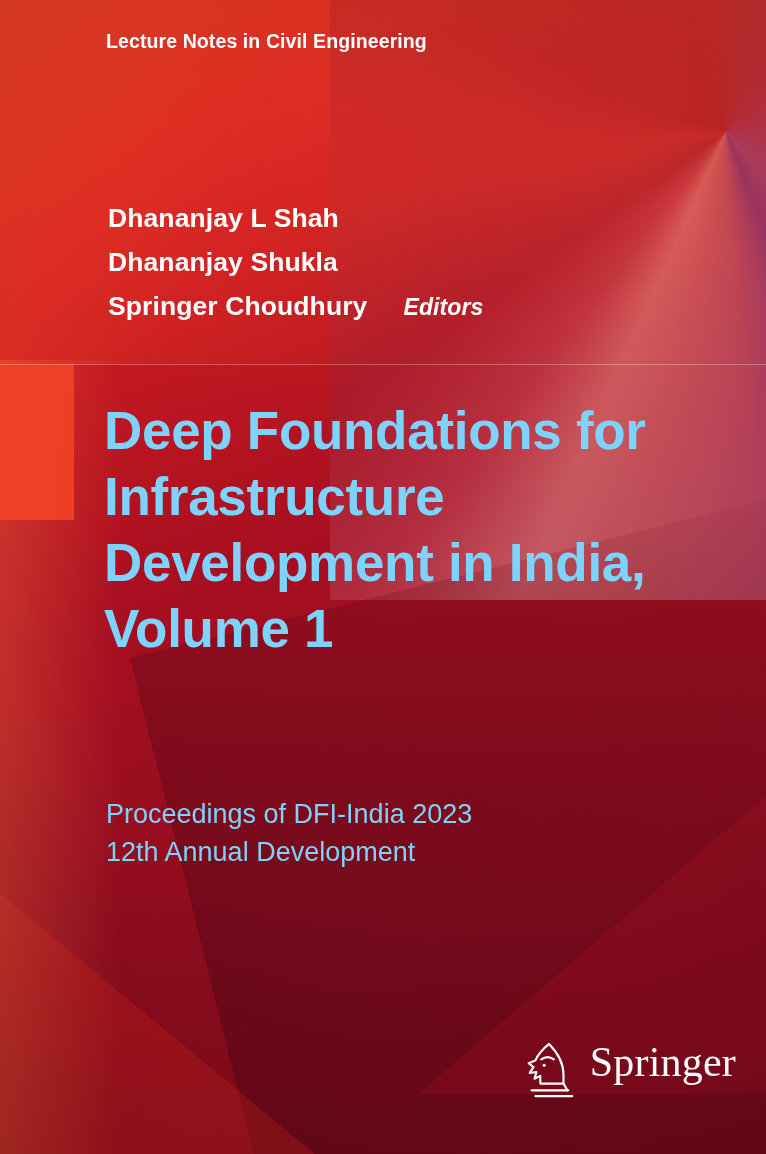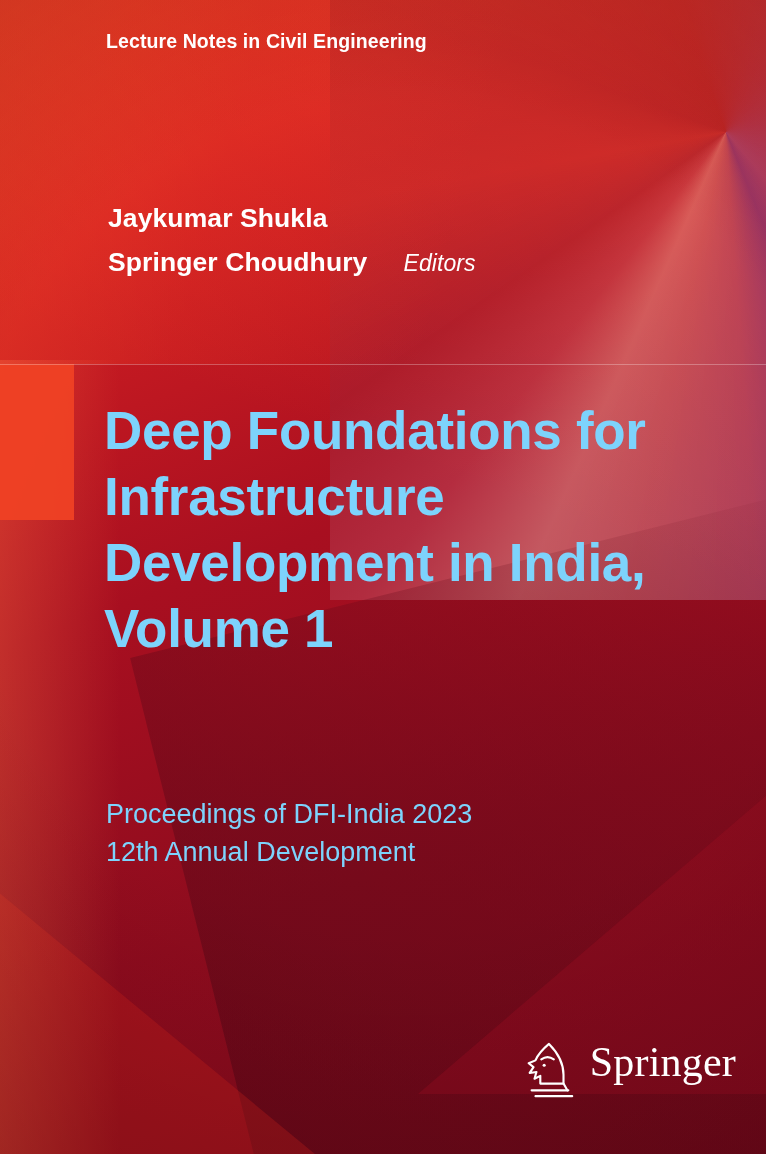--- a/index.html
+++ b/index.html
@@ -142,21 +142,21 @@
     font-size: 26.5px;
     font-weight: bold;
     line-height: 44px;
     letter-spacing: 0.1px;
     white-space: nowrap;
   }
   .editors-label {
     display: inline-block;
     font-size: 23px;
     font-style: italic;
-    font-weight: normal;
+    font-weight: bold;
     padding-left: 36px;
     vertical-align: baseline;
   }
 
   .title {
     position: absolute;
     left: 104px;
     top: 398px;
     width: 600px;
     color: #7dd3fc;
@@ -211,21 +211,22 @@
   <div class="bg-tri-right"></div>
   <div class="accent-strip"></div>
   <div class="bg-shade-left"></div>
   <div class="accent-block"></div>
   <div class="hairline"></div>
   <div class="bg-vignette"></div>
 
   <div class="series">Lecture Notes in Civil Engineering</div>
 
   <div class="editors">
-    <div class="editor-name">Jaykumar Shukla</div>
+    <div class="editor-name">Dhananjay L Shah</div>
+    <div class="editor-name">Dhananjay Shukla</div>
     <div class="editor-name">
       <span>Springer Choudhury</span><span class="editors-label">Editors</span>
     </div>
   </div>
 
   <div class="title">Deep Foundations for Infrastructure Development in India, Volume 1</div>
 
   <div class="subtitle">
     <div>Proceedings of DFI-India 2023</div>
     <div>12th Annual Development</div>

